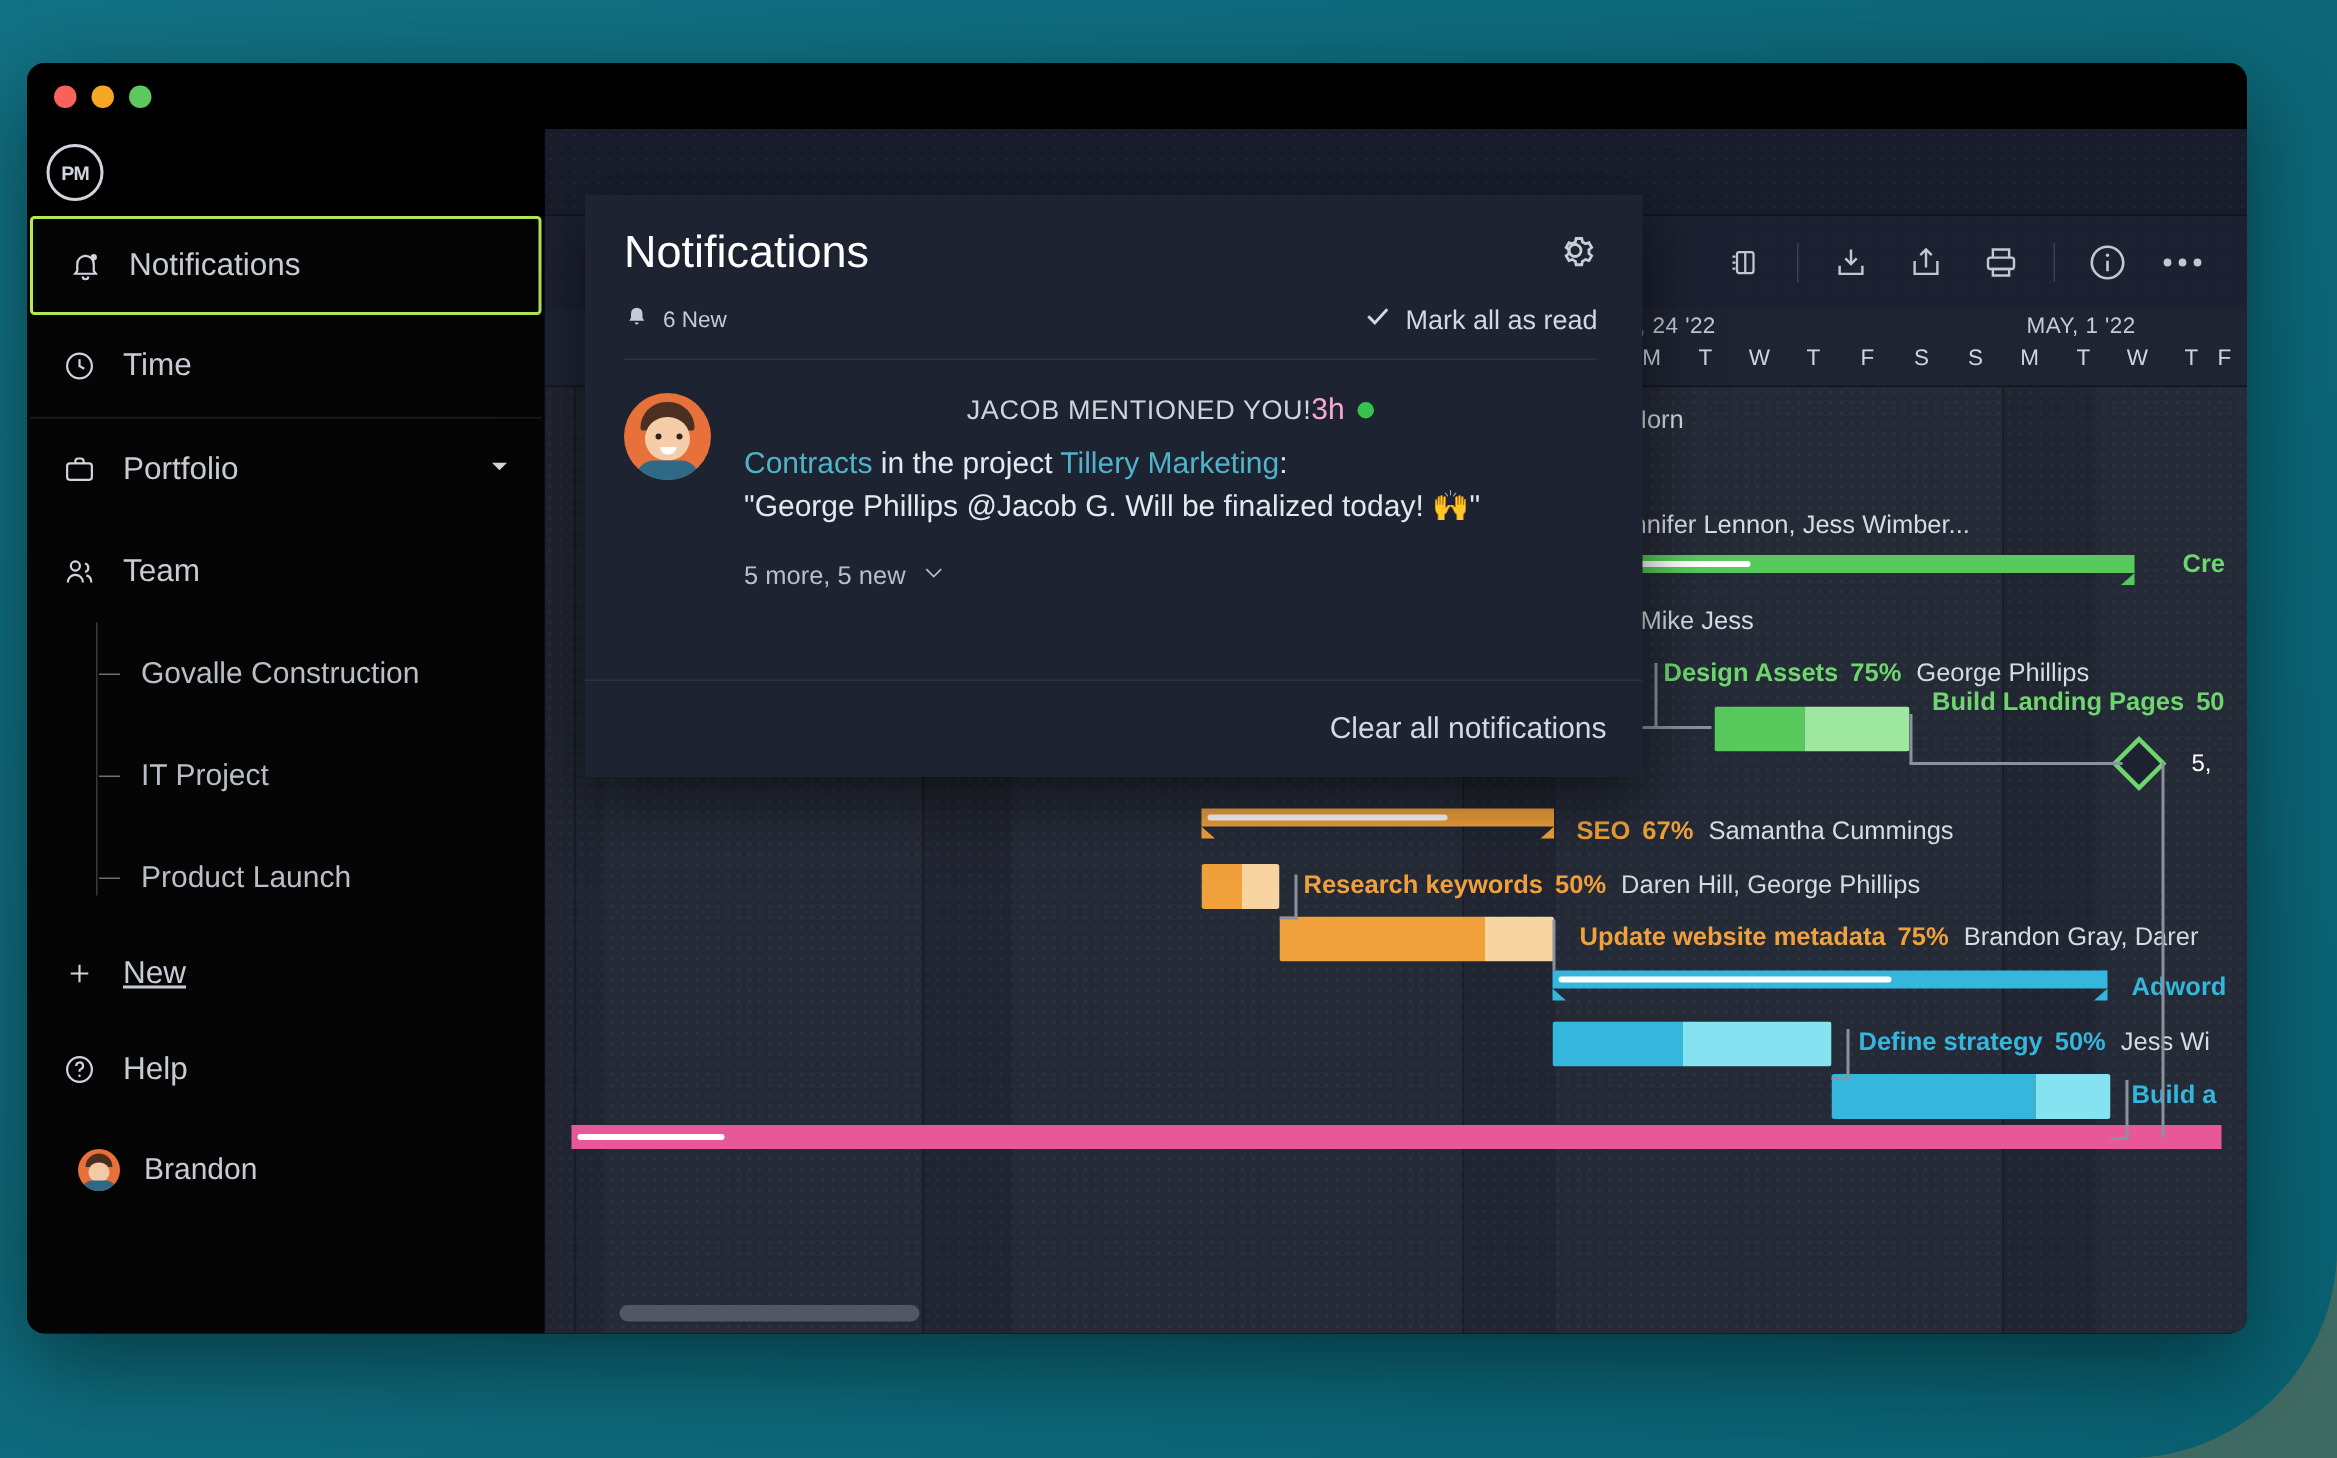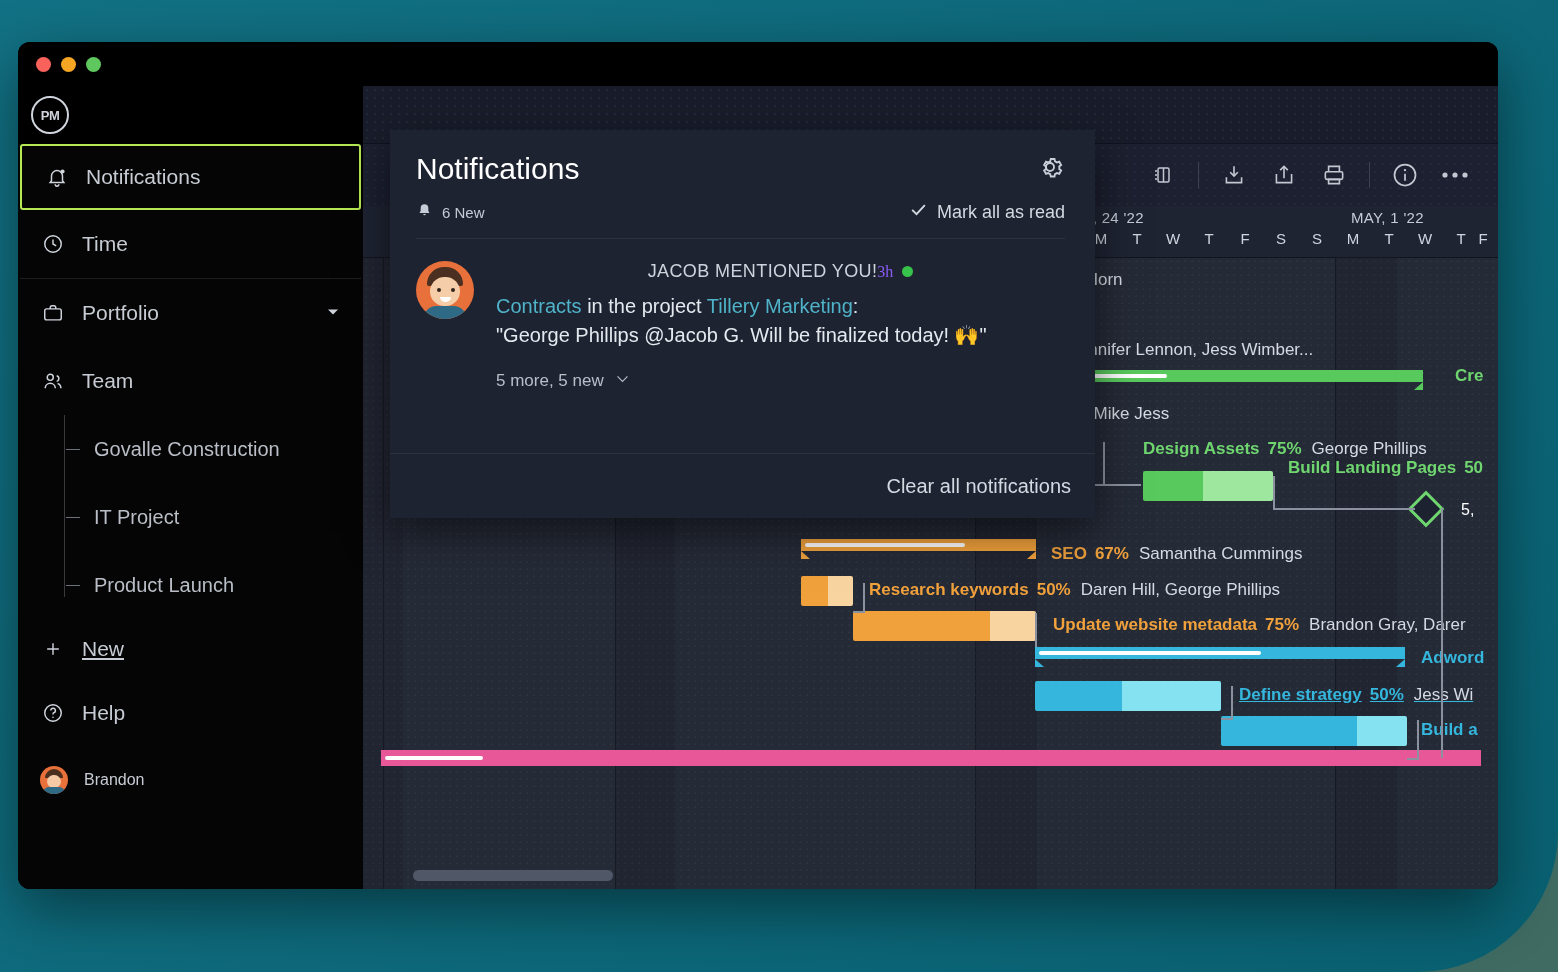--- a/index.html
+++ b/index.html
@@ -82,21 +82,21 @@
     content: ""; position: absolute; left: 46px; top: 0; bottom: 22px;
     width: 1px; background: #3a3a3e;
   }
   .sub-item {
     height: 68px; display: flex; align-items: center; gap: 14px;
     color: #b9bec7; font-size: 20px; padding-left: 2px;
   }
   .sub-dash { width: 14px; height: 1px; background: #6c7179; flex: none; }
   #new-row { height: 60px; text-decoration: underline; }
   #help-row { height: 68px; }
-  #user-row { height: 66px; display: flex; align-items: center; gap: 16px; padding-left: 22px; color: #c7ccd4; font-size: 16px; }
+  #user-row { height: 66px; display: flex; align-items: center; gap: 16px; padding-left: 34px; color: #c7ccd4; font-size: 20px; }
   .mini-avatar {
     width: 28px; height: 28px; border-radius: 50%;
     background: #e8703a; position: relative; overflow: hidden; flex: none;
   }
   .mini-avatar .hair { position:absolute; left:5px; top:3px; width:18px; height:9px; border-radius:9px 9px 0 0; background:#4a2e1e;}
   .mini-avatar .face { position:absolute; left:7px; top:9px; width:14px; height:13px; border-radius:7px; background:#f3c9a6;}
   .mini-avatar .shirt{ position:absolute; left:3px; bottom:0; width:22px; height:7px; border-radius:6px 6px 0 0; background:#2e6a86;}
 
   
   #main {
@@ -196,21 +196,21 @@
   #notif-avatar .hair { position:absolute; left:11px; top:6px; width:36px; height:19px; border-radius:18px 18px 2px 2px; background:#4b2f20;}
   #notif-avatar .face { position:absolute; left:14px; top:16px; width:30px; height:29px; border-radius:15px; background:#f5cda8;}
   #notif-avatar .eyeL, #notif-avatar .eyeR { position:absolute; top:27px; width:4px;height:4px;border-radius:50%;background:#33241a;}
   #notif-avatar .eyeL{left:21px;} #notif-avatar .eyeR{left:35px;}
   #notif-avatar .mouth{position:absolute;left:24px;top:36px;width:11px;height:5px;border-radius:0 0 6px 6px;background:#fff;}
   #notif-avatar .shirt{ position:absolute; left:8px; bottom:0; width:42px; height:13px; border-radius:12px 12px 0 0; background:#2e6a86;}
 
   #notif-body { flex: 1; }
   #notif-top { display: flex; align-items: center; justify-content: center; }
   #notif-title { color: #ced3dd; font-size: 18px; letter-spacing: 0.4px; }
-  #notif-time { display: flex; align-items: center; gap: 9px; color: #8b5cf6; font-size: 16px; font-family: Liberation Serif, serif; }
+  #notif-time { display: flex; align-items: center; gap: 9px; color: #f9a8d4; font-size: 20px; }
   .green-dot { width: 11px; height: 11px; border-radius: 50%; background: #37c24b; }
   #notif-text { margin-top: 10px; font-size: 20px; color: #e4e8ef; line-height: 29px; }
   .lnk { color: #4fb3c9; }
   #notif-more { margin-top: 20px; color: #b9bec9; font-size: 17px; display: flex; align-items: center; gap: 10px; }
   #popup-foot {
     position: absolute; left: 0; right: 0; bottom: 0; height: 65px;
     border-top: 1px solid #2c3242;
     display: flex; align-items: center; justify-content: flex-end; padding-right: 24px;
   }
   #clear-all { color: #d4d9e2; font-size: 20px; }
@@ -442,21 +442,21 @@
           <div class="done" style="width:100%; background:#58c95c;"></div>
         </div>
         <div class="tasklabel" style="left:558px; top:146px; color:#6fd66f;">
           <span>Write Content</span><span class="pct">100%</span><span class="assignee">Mike Jess</span>
         </div>
 
         <div class="bar" style="left:595px; top:178px; width:135px;">
           <div class="done" style="width:75%; background:#58c95c;"></div>
           <div class="rest" style="background:#9ee79e;"></div>
         </div>
-        <div class="tasklabel" style="left:780px; top:181px; color:#6fd66f;">
+        <div class="tasklabel" style="left:746px; top:181px; color:#6fd66f;">
           <span>Design Assets</span><span class="pct">75%</span><span class="assignee">George Phillips</span>
         </div>
 
         <div class="bar" style="left:780px; top:213px; width:130px;">
           <div class="done" style="width:46%; background:#58c95c;"></div>
           <div class="rest" style="background:#9ee79e;"></div>
         </div>
         <div class="tasklabel" style="left:925px; top:200px; color:#6fd66f;">
           <span>Build Landing Pages</span><span class="pct">50</span>
         </div>
@@ -497,21 +497,21 @@
           <div class="capR" style="right:0; border-right:9px solid #34b6dd;"></div>
         </div>
         <div class="tasklabel" style="left:1058px; top:390px; color:#34b6dd;">
           <span>Adword</span>
         </div>
 
         <div class="bar" style="left:672px; top:423px; width:186px;">
           <div class="done" style="width:47%; background:#34b6dd;"></div>
           <div class="rest" style="background:#85e2f0;"></div>
         </div>
-        <div class="tasklabel" style="left:876px; top:427px; color:#34b6dd;text-decoration:underline;">
+        <div class="tasklabel" style="left:876px; top:427px; color:#34b6dd;">
           <span>Define strategy</span><span class="pct">50%</span><span class="assignee">Jess Wi</span>
         </div>
 
         <div class="bar" style="left:858px; top:458px; width:186px;">
           <div class="done" style="width:73%; background:#34b6dd;"></div>
           <div class="rest" style="background:#85e2f0;"></div>
         </div>
         <div class="tasklabel" style="left:1058px; top:462px; color:#34b6dd;">
           <span>Build a</span>
         </div>

